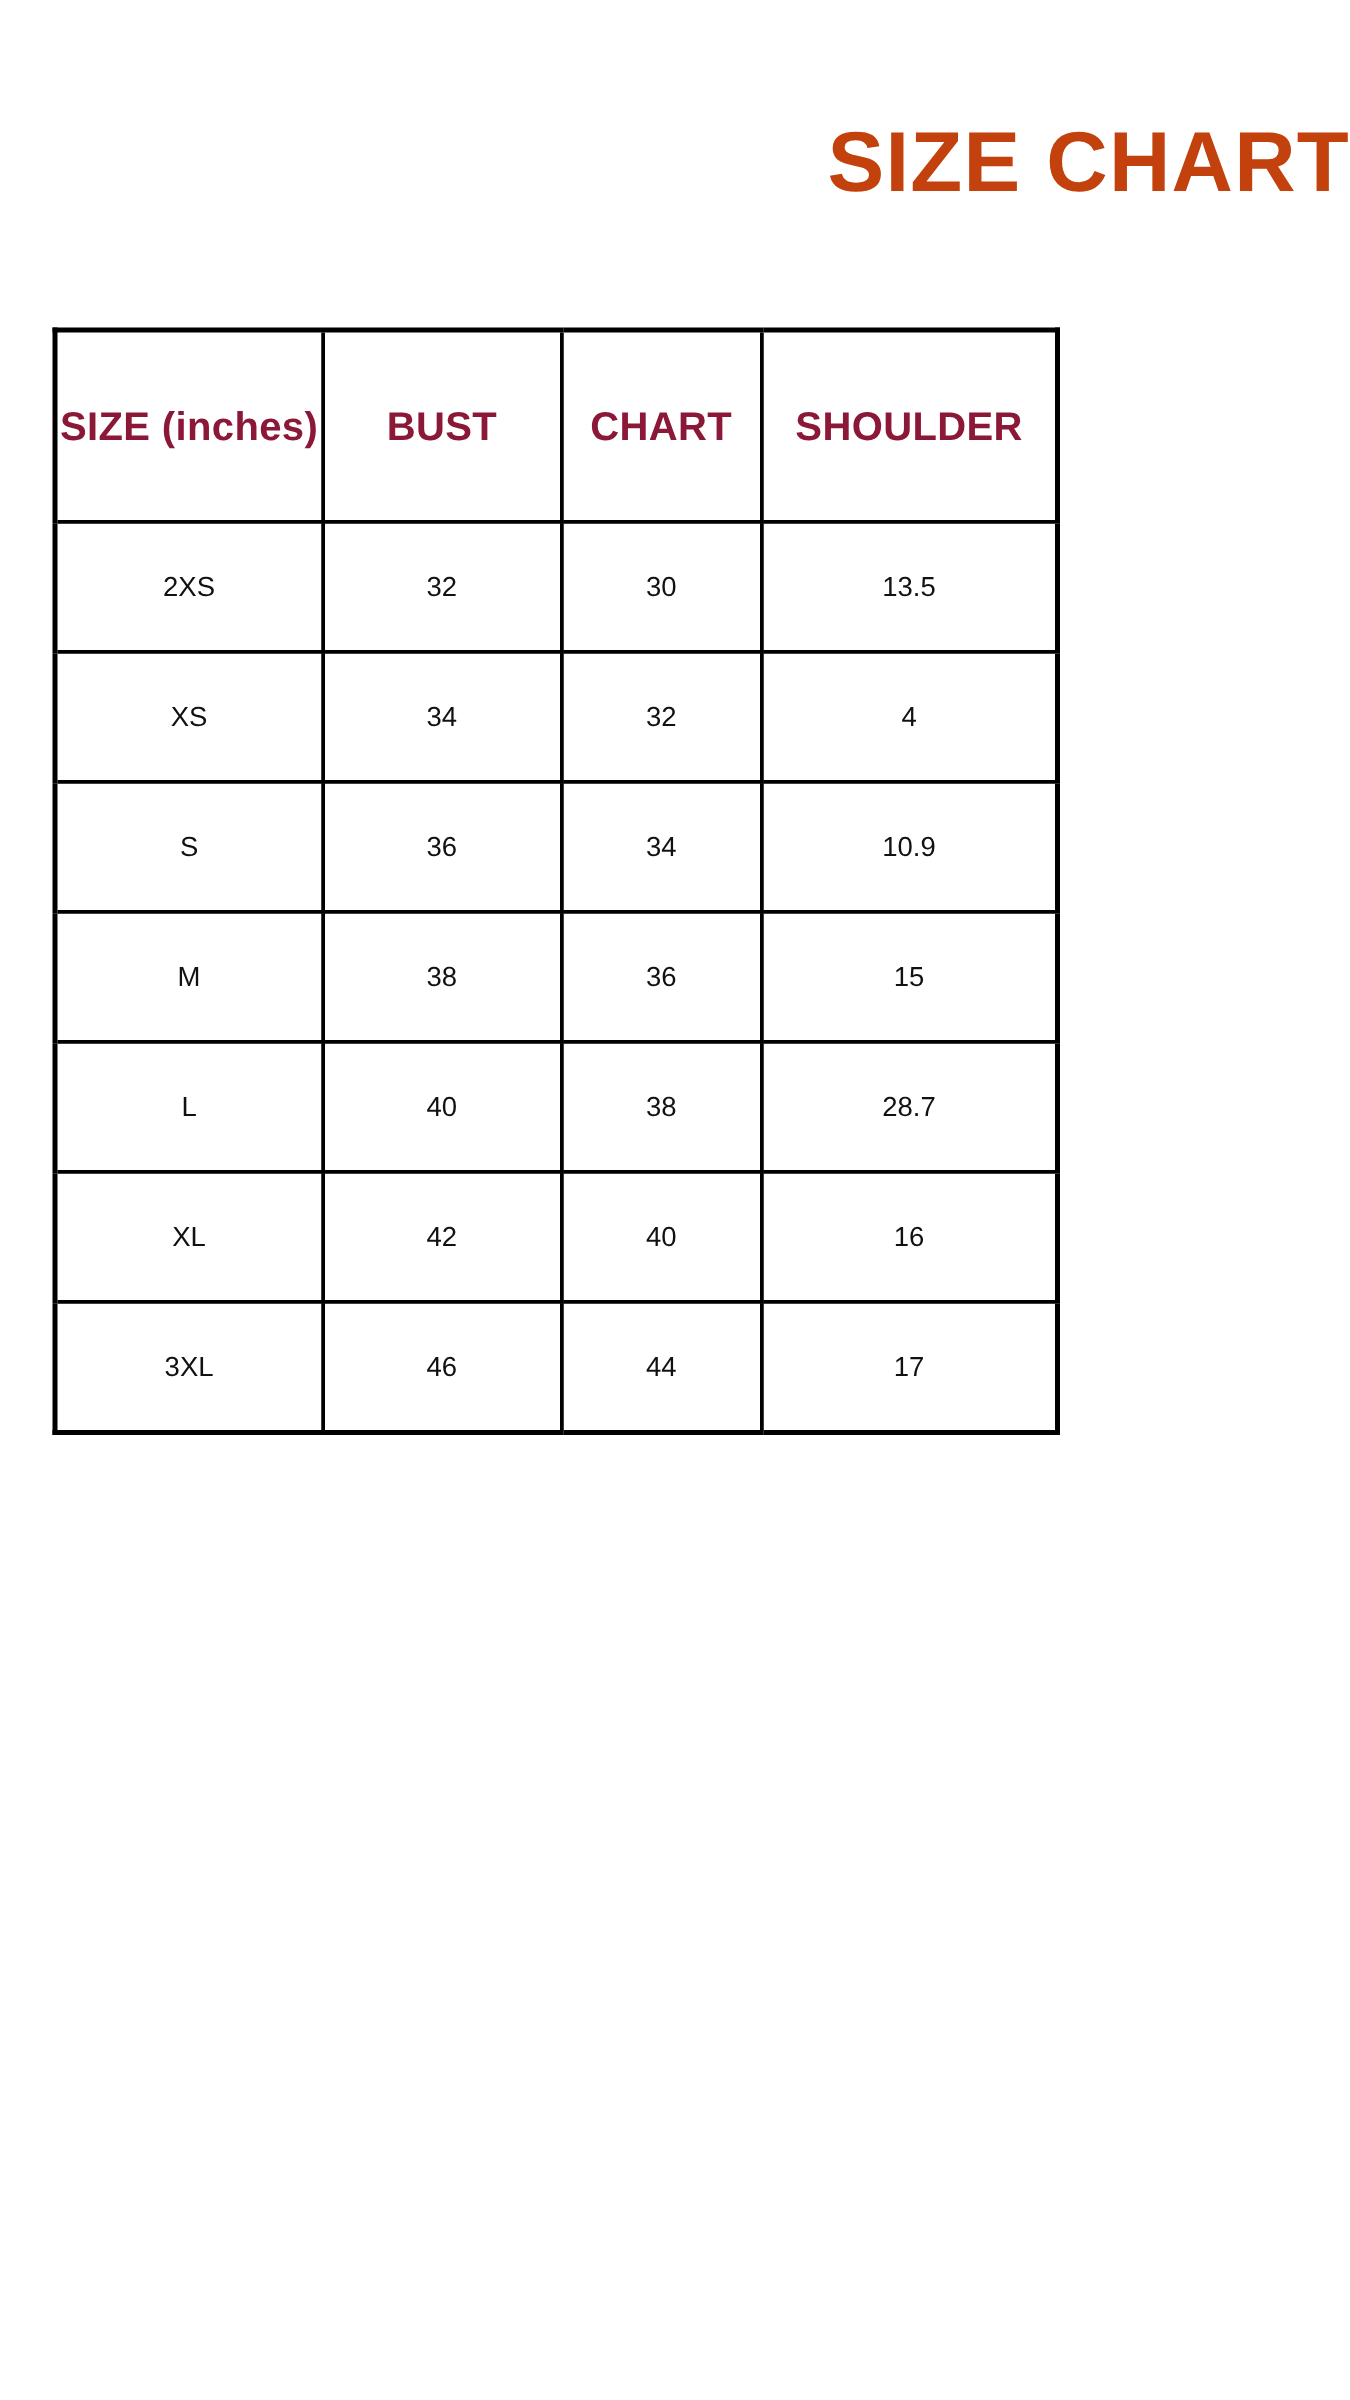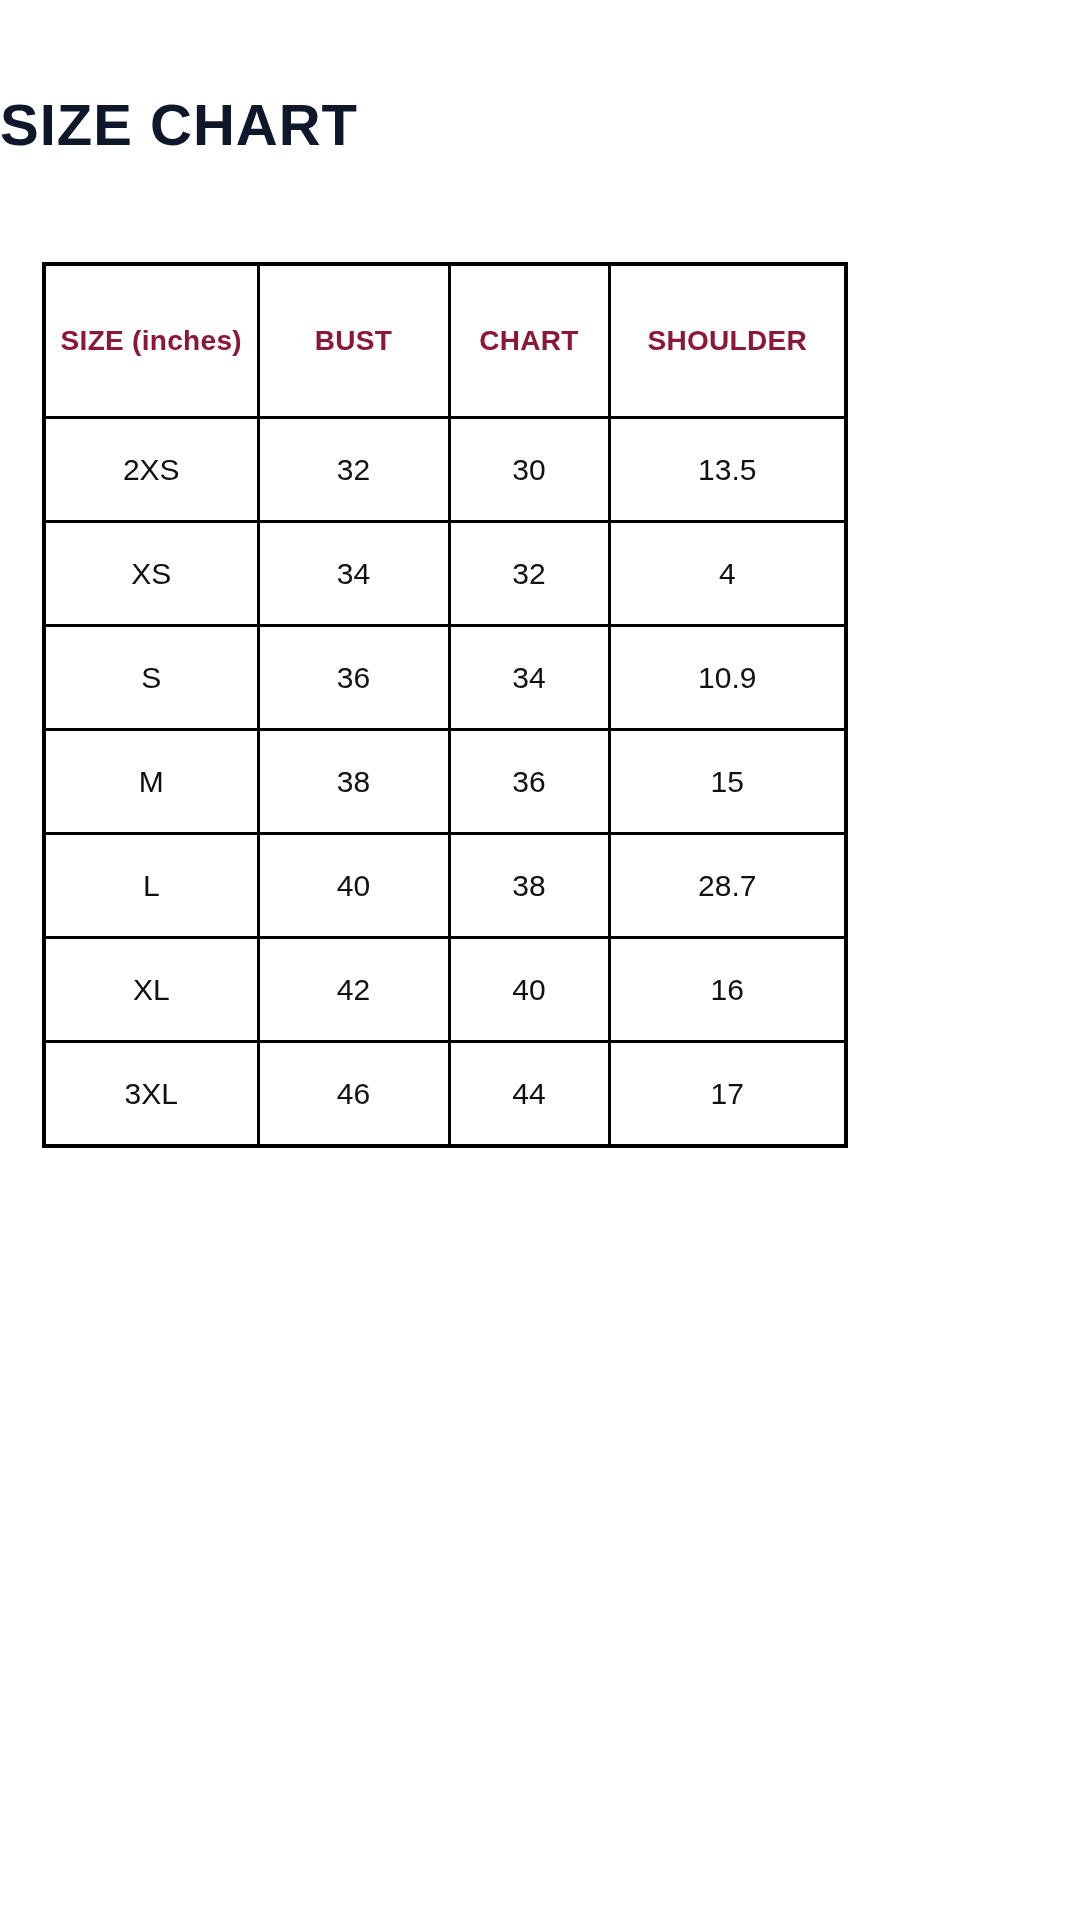--- a/index.html
+++ b/index.html
@@ -21,26 +21,26 @@
     height: 1920px;
     background: #ffffff;
   }
 
   
   .title {
     position: absolute;
     left: 0;
     top: 96px;
     width: 1080px;
-    text-align: left;
+    text-align: right;
     font-family: "Liberation Sans", sans-serif;
     font-weight: 700;
-    font-size: 58px;
+    font-size: 68px;
     letter-spacing: 1px;
-    color: #0f172a;
+    color: #c2410c;
     line-height: 1.0;
     white-space: nowrap;
   }
 
   
   .table-wrap {
     position: absolute;
     left: 42px;
     top: 262px;
     width: 802px;
@@ -66,32 +66,32 @@
   col.c1 { width: 214px; }
   col.c2 { width: 191px; }
   col.c3 { width: 160px; }
   col.c4 { width: 237px; }
 
   
   tr.header-row th {
     height: 150px;
     font-family: "Liberation Sans", sans-serif;
     font-weight: 700;
-    font-size: 28px;
+    font-size: 32px;
     letter-spacing: 0.3px;
     color: #8C1838;
     white-space: nowrap;
   }
 
   
   tr.data-row td {
     height: 101px;
     font-family: "Liberation Sans", sans-serif;
     font-weight: 400;
-    font-size: 30px;
+    font-size: 22px;
     color: #111111;
     white-space: nowrap;
   }
 
   
   table.size-chart {
     outline: 0;
   }
   table.size-chart tr:first-child th {
     border-top-width: 4px;

